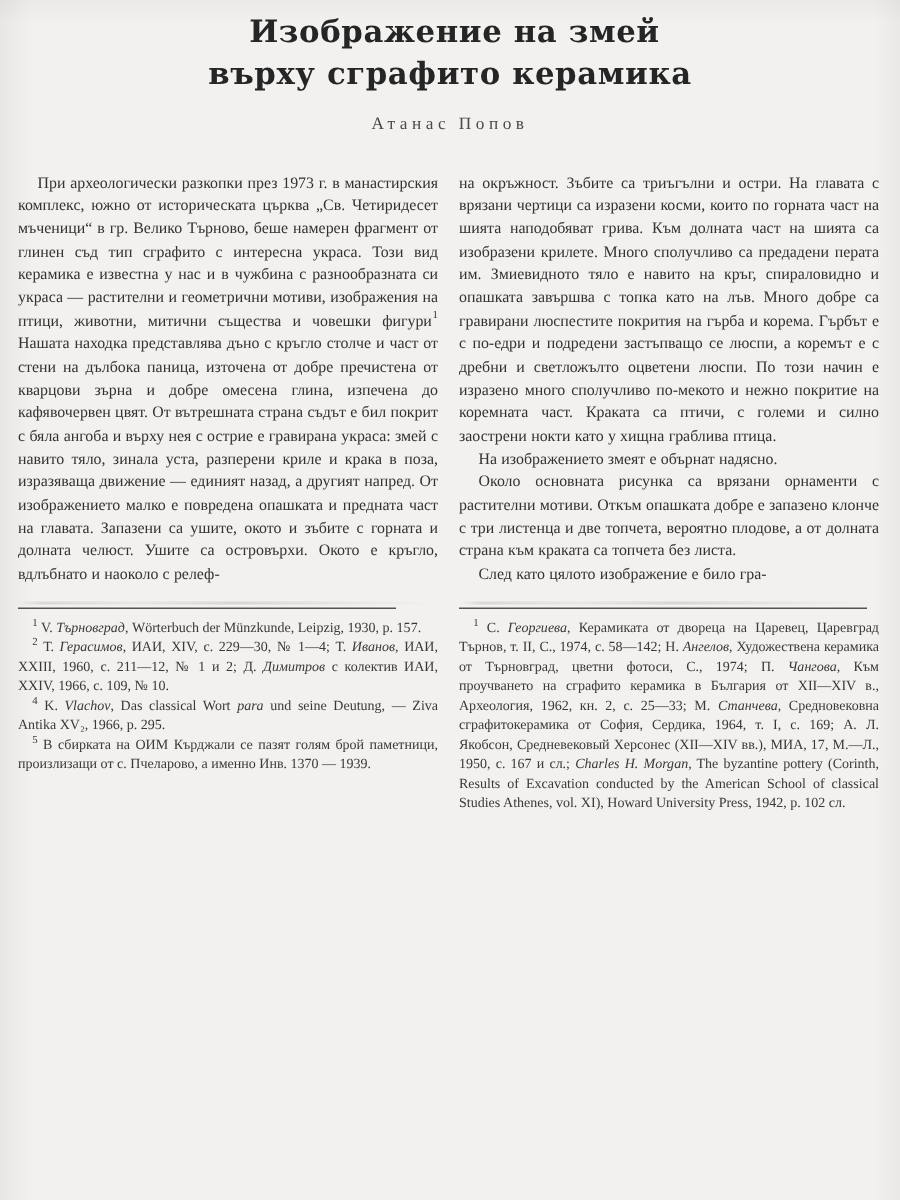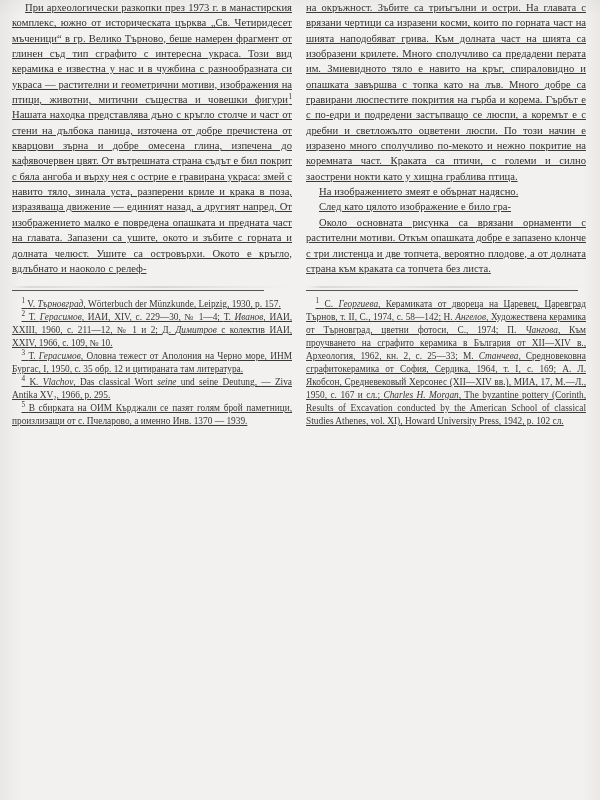--- a/index.html
+++ b/index.html
@@ -50,24 +50,24 @@
     text-align: center;
     font-size: 11.5px;
     letter-spacing: 3.0px;
     color: #4a4a4a;
     font-family: "Liberation Serif", "DejaVu Serif", serif;
   }
 
   
   .columns {
     display: flex;
+    margin-top: 26px;
     padding: 0 12px 0 12px;
     gap: 14px;
     align-items: flex-start;
-    text-decoration: underline;
   }
   .col {
     width: 280px;
     flex: 0 0 280px;
   }
 
   .body-p {
     margin: 0;
     font-size: 10.6px;
     line-height: 15.35px;
@@ -129,47 +129,53 @@
   
   #page .softscan {
     filter: blur(0.18px);
   }
 </style>
 </head>
 <body>
 
 <div id="page">
 
+  <div class="masthead">
+    <h1 class="doc-title softscan">
+      <span class="tline l1">Изображение на змей</span>
+      <span class="tline l2">върху сграфито керамика</span>
+    </h1>
+    <div class="byline softscan">Атанас Попов</div>
+  </div>
 
   <div class="columns">
 
     <div class="col">
       <div class="softscan">
         <p class="body-p indent"><span>При археологически разкопки през 1973 г. в манастирския комплекс, южно от историческата църква „Св. Четиридесет мъченици“ в гр. Велико Търново, беше намерен фрагмент от глинен съд тип сграфито с интересна украса. Този вид керамика е известна у нас и в чужбина с разнообразната си украса — растителни и геометрични мотиви, изображения на птици, животни, митични същества и човешки фигури</span><sup class="fn">1</sup><span> Нашата находка представлява дъно с кръгло столче и част от стени на дълбока паница, източена от добре пречистена от кварцови зърна и добре омесена глина, изпечена до кафявочервен цвят. От вътрешната страна съдът е бил покрит с бяла ангоба и върху нея с острие е гравирана украса: змей с навито тяло, зинала уста, разперени криле и крака в поза, изразяваща движение — единият назад, а другият напред. От изображението малко е повредена опашката и предната част на главата. Запазени са ушите, окото и зъбите с горната и долната челюст. Ушите са островърхи. Окото е кръгло, вдлъбнато и наоколо с релеф-</span></p>
       </div>
 
       <div class="fn-wrap">
         <div class="scan-streak" style="position:relative; left:0; right:0; margin-bottom:2px;"></div>
         <hr class="fn-rule short">
         <div class="softscan">
           <p class="fn-item"><sup class="fn">1</sup> <span><span>V. </span><i>Търновград</i><span>, Wörterbuch der Münzkunde, Leipzig, 1930, p. 157.</span></span></p>
           <p class="fn-item"><sup class="fn">2</sup> <span><span>Т. </span><i>Герасимов</i><span>, ИАИ, XIV, с. 229—30, № 1—4; </span><span>Т. </span><i>Иванов</i><span>, ИАИ, XXIII, 1960, с. 211—12, № 1 и 2; </span><span>Д. </span><i>Димитров</i><span> с колектив ИАИ, XXIV, 1966, с. 109, № 10.</span></span></p>
-          <p class="fn-item"><sup class="fn">3</sup> <span><span>Т. </span><i>Герасимов</i><span>, Оловна тежест от Аполония на Черно море, ИНМ Бургас, I, 1950, с. 35 обр. 12 и цитираната там литература.</span></span></p>
-          <p class="fn-item"><sup class="fn">4</sup> <span><span>K. </span><i>Vlachov</i><span>, Das classical Wort </span><i>seine</i><span> und seine Deutung, — Ziva Antika XV₂, 1966, p. 295.</span></span></p>
+          <p class="fn-item"><sup class="fn">4</sup> <span><span>K. </span><i>Vlachov</i><span>, Das classical Wort </span><i>para</i><span> und seine Deutung, — Ziva Antika XV₂, 1966, p. 295.</span></span></p>
           <p class="fn-item"><sup class="fn">5</sup> <span><span>В сбирката на ОИМ Кърджали се пазят голям брой паметници, произлизащи от с. Пчеларово, а именно Инв. 1370 — 1939.</span></span></p>
         </div>
       </div>
     </div>
 
     <div class="col">
       <div class="softscan">
         <p class="body-p"><span>на окръжност. Зъбите са триъгълни и остри. На главата с врязани чертици са изразени косми, които по горната част на шията наподобяват грива. Към долната част на шията са изобразени крилете. Много сполучливо са предадени перата им. Змиевидното тяло е навито на кръг, спираловидно и опашката завършва с топка като на лъв. Много добре са гравирани люспестите покрития на гърба и корема. Гърбът е с по-едри и подредени застъпващо се люспи, а коремът е с дребни и светложълто оцветени люспи. По този начин е изразено много сполучливо по-мекото и нежно покритие на коремната част. Краката са птичи, с големи и силно заострени нокти като у хищна граблива птица.</span></p>
         <p class="body-p indent"><span>На изображението змеят е обърнат надясно.</span></p>
+        <p class="body-p indent"><span>Около основната рисунка са врязани орнаменти с растителни мотиви. Откъм опашката добре е запазено клонче с три листенца и две топчета, вероятно плодове, а от долната страна към краката са топчета без листа.</span></p>
         <p class="body-p indent"><span>След като цялото изображение е било гра-</span></p>
-        <p class="body-p indent"><span>Около основната рисунка са врязани орнаменти с растителни мотиви. Откъм опашката добре е запазено клонче с три листенца и две топчета, вероятно плодове, а от долната страна към краката са топчета без листа.</span></p>
       </div>
 
       <div class="fn-wrap">
         <div class="scan-streak" style="position:relative; left:0; right:0; margin-bottom:2px;"></div>
         <hr class="fn-rule right">
         <div class="softscan">
           <p class="fn-item"><sup class="fn">1</sup> <span><span>С. </span><i>Георгиева</i><span>, Керамиката от двореца на Царевец, Царевград Търнов, т. II, С., 1974, с. 58—142; </span><span>Н. </span><i>Ангелов</i><span>, Художествена керамика от Търновград, цветни фотоси, С., 1974; </span><span>П. </span><i>Чангова</i><span>, Към проучването на сграфито керамика в България от XII—XIV в., Археология, 1962, кн. 2, с. 25—33; </span><span>М. </span><i>Станчева</i><span>, Средновековна сграфитокерамика от София, Сердика, 1964, т. I, с. 169; А. Л. Якобсон, Средневековый Херсонес (XII—XIV вв.), МИА, 17, М.—Л., 1950, с. 167 и сл.; </span><i>Charles H. Morgan</i><span>, The byzantine pottery (Corinth, Results of Excavation conducted by the American School of classical Studies Athenes, vol. XI), Howard University Press, 1942, p. 102 сл.</span></span></p>
         </div>
       </div>
     </div>

